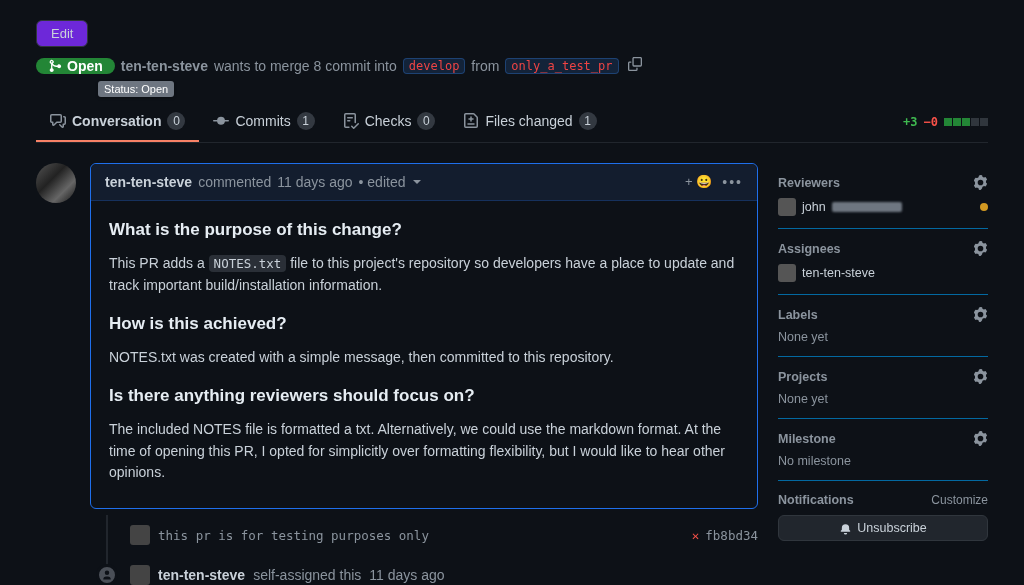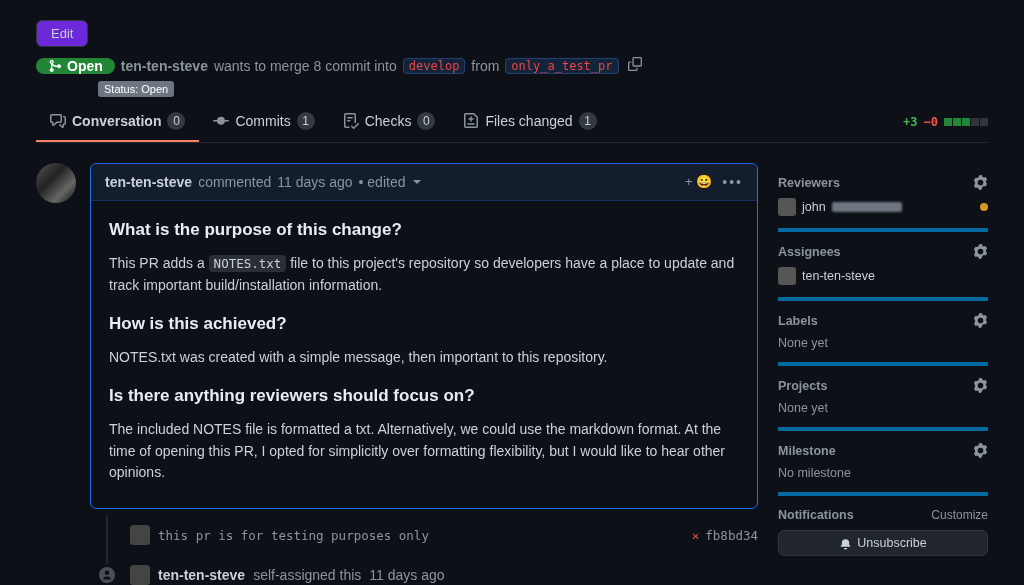--- a/index.html
+++ b/index.html
@@ -114,21 +114,21 @@
   .mini-avatar { width: 20px; height: 20px; border-radius: 3px; background: #444; flex-shrink: 0; position: relative; z-index: 1; }
   .sys-avatar { width: 22px; height: 22px; border-radius: 50%; background: #4a4f57; position: absolute; left: 6px; z-index: 1; border: 3px solid #0d1117; display:flex; align-items:center; justify-content:center;}
   .sys-avatar svg { fill: #0d1117; width: 12px; height: 12px; }
   .commit-msg { font-family: ui-monospace, monospace; font-size: 12.5px; color: #8b949e; }
   .commit-sha { margin-left: auto; font-family: ui-monospace, monospace; font-size: 12.5px; color: #8b949e; display: flex; gap: 6px; align-items: center; }
   .commit-sha .fail { color: #f85149; font-weight: bold; }
   .timeline-author { color: #c9d1d9; font-weight: 600; }
 
   
   .sidebar { width: 210px; flex-shrink: 0; font-size: 12px; color: #8b949e; }
-  .side-section { border-bottom: 4px solid #0369a1; padding: 12px 0; }
+  .side-section { border-bottom: 1px solid #0369a1; padding: 12px 0; }
   .side-header { display: flex; justify-content: space-between; align-items: center; margin-bottom: 8px; }
   .side-title { font-weight: 600; color: #8b949e; font-size: 12.5px; }
   .gear { width: 15px; height: 15px; fill: #8b949e; }
   .side-row { display: flex; align-items: center; gap: 6px; font-size: 12.5px; color: #c9d1d9; }
   .side-avatar { width: 18px; height: 18px; border-radius: 3px; background: #555; }
   .status-dot { width: 8px; height: 8px; border-radius: 50%; background: #d29922; margin-left: auto; }
   .redact { background: #6e7681; height: 10px; width: 70px; border-radius: 2px; filter: blur(1px); }
   .side-muted { color: #8b949e; font-size: 12.5px; }
   .customize { color: #8b949e; font-size: 12px; }
   .unsub-btn {
@@ -227,21 +227,21 @@
               <span style="font-size:13px;">+ 😀</span>
               <span class="kebab">•••</span>
             </div>
           </div>
           <div class="comment-body">
             <h3>What is the purpose of this change?</h3>
             <p>
               <span>This PR adds a </span><span class="inline-code">NOTES.txt</span><span> file to this project's repository so developers have a place to update and track important build/installation information.</span>
             </p>
             <h3>How is this achieved?</h3>
-            <p>NOTES.txt was created with a simple message, then important to this repository.</p>
+            <p>NOTES.txt was created with a simple message, then committed to this repository.</p>
             <h3>Is there anything reviewers should focus on?</h3>
             <p>The included NOTES file is formatted a txt. Alternatively, we could use the markdown format. At the time of opening this PR, I opted for simplicitly over formatting flexibility, but I would like to hear other opinions.</p>
           </div>
         </div>
 
         <div class="timeline-item" style="margin-top:6px;">
           <div class="mini-avatar"></div>
           <span class="commit-msg">this pr is for testing purposes only</span>
           <span class="commit-sha">
             <span class="fail">✕</span>

